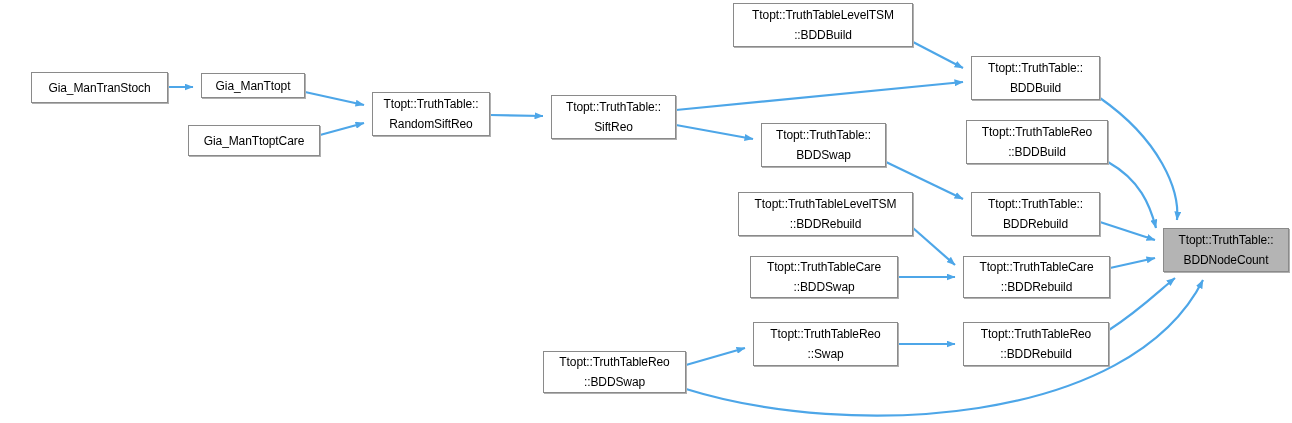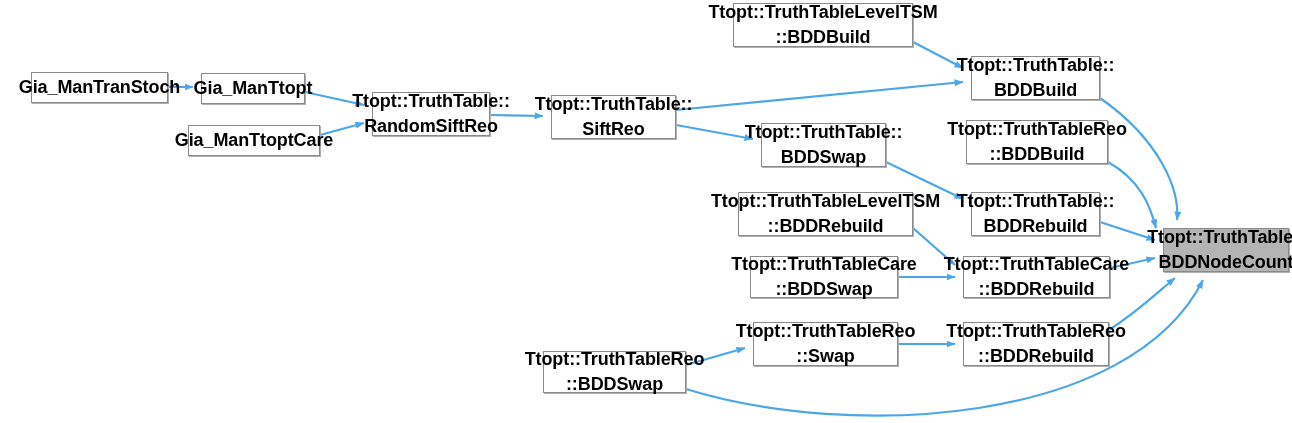--- a/index.html
+++ b/index.html
@@ -27,26 +27,25 @@
     position: absolute;
     box-sizing: border-box;
     border: 1px solid #8a8a8a;
     background: #ffffff;
     box-shadow: 1px 1px 0 0 #b0b0b0;
     display: flex;
     align-items: center;
     justify-content: center;
     text-align: center;
     color: #000000;
-    font-size: 18px;
-    line-height: 25px;
+    font-size: 12px;
+    line-height: 20px;
     letter-spacing: -0.1px;
     white-space: pre-line;
     z-index: 2;
-    font-weight: bold;
   }
   .node.highlight {
     background: #b4b4b4;
   }
   .node-label {
     display: block;
     padding: 0 4px;
     white-space: pre-line;
   }
 </style>
@@ -75,21 +74,21 @@
         <path d="M898,344 L955,344" stroke="#4da6e8" marker-end="url(#arrow)"></path>
         <path d="M1100,98 C1160,140 1180,190 1177,220" stroke="#4da6e8" marker-end="url(#arrow)"></path>
         <path d="M1108,162 C1140,180 1150,205 1156,228" stroke="#4da6e8" marker-end="url(#arrow)"></path>
         <path d="M1100,222 L1155,240" stroke="#4da6e8" marker-end="url(#arrow)"></path>
         <path d="M1110,268 L1155,258" stroke="#4da6e8" marker-end="url(#arrow)"></path>
         <path d="M1109,330 C1140,310 1160,290 1175,278" stroke="#4da6e8" marker-end="url(#arrow)"></path>
         <path d="M686,389 C850,440 1130,425 1203,280" stroke="#4da6e8" marker-end="url(#arrow)"></path>
       </g>
   </svg>
 <div class="node" style="left: 3px; top: 72px; width: 137px; height: 31px; margin-left: 28px;"><span class="node-label">Gia_ManTranStoch</span></div>
-    <div class="node" style="left: 201px; top: 73px; width: 104px; height: 31px;"><span class="node-label">Gia_ManTtopt</span></div>
+    <div class="node" style="left: 201px; top: 73px; width: 104px; height: 25px;"><span class="node-label">Gia_ManTtopt</span></div>
     <div class="node" style="left: 188px; top: 125px; width: 132px; height: 31px;"><span class="node-label">Gia_ManTtoptCare</span></div>
     <div class="node" style="left: 372px; top: 92px; width: 118px; height: 44px;"><span class="node-label">Ttopt::TruthTable::
 RandomSiftReo</span></div>
     <div class="node" style="left: 551px; top: 95px; width: 125px; height: 44px;"><span class="node-label">Ttopt::TruthTable::
 SiftReo</span></div>
     <div class="node" style="left: 733px; top: 3px; width: 180px; height: 44px;"><span class="node-label">Ttopt::TruthTableLevelTSM
 ::BDDBuild</span></div>
     <div class="node" style="left: 971px; top: 56px; width: 129px; height: 44px;"><span class="node-label">Ttopt::TruthTable::
 BDDBuild</span></div>
     <div class="node" style="left: 761px; top: 123px; width: 125px; height: 44px;"><span class="node-label">Ttopt::TruthTable::

